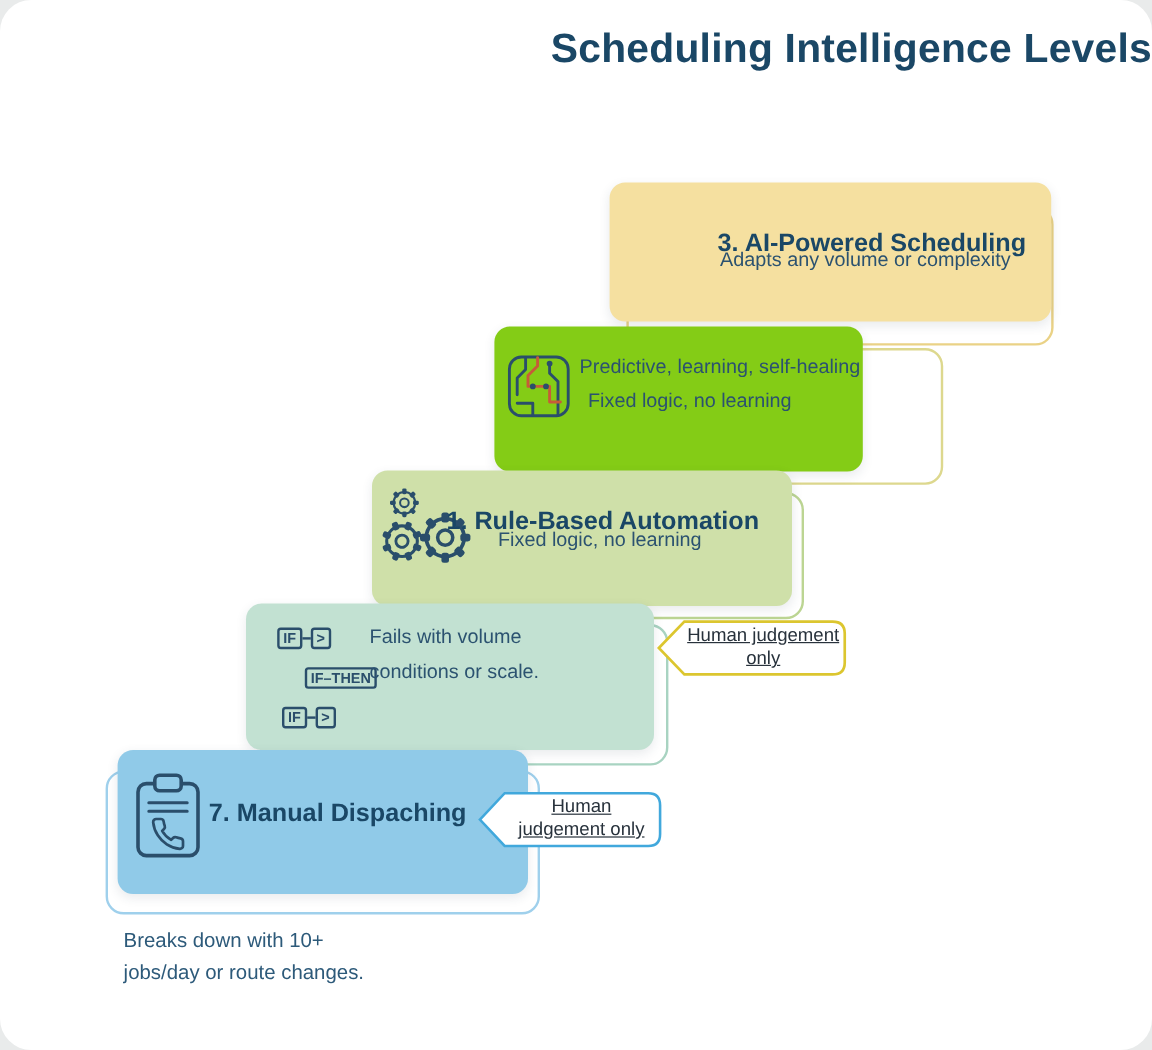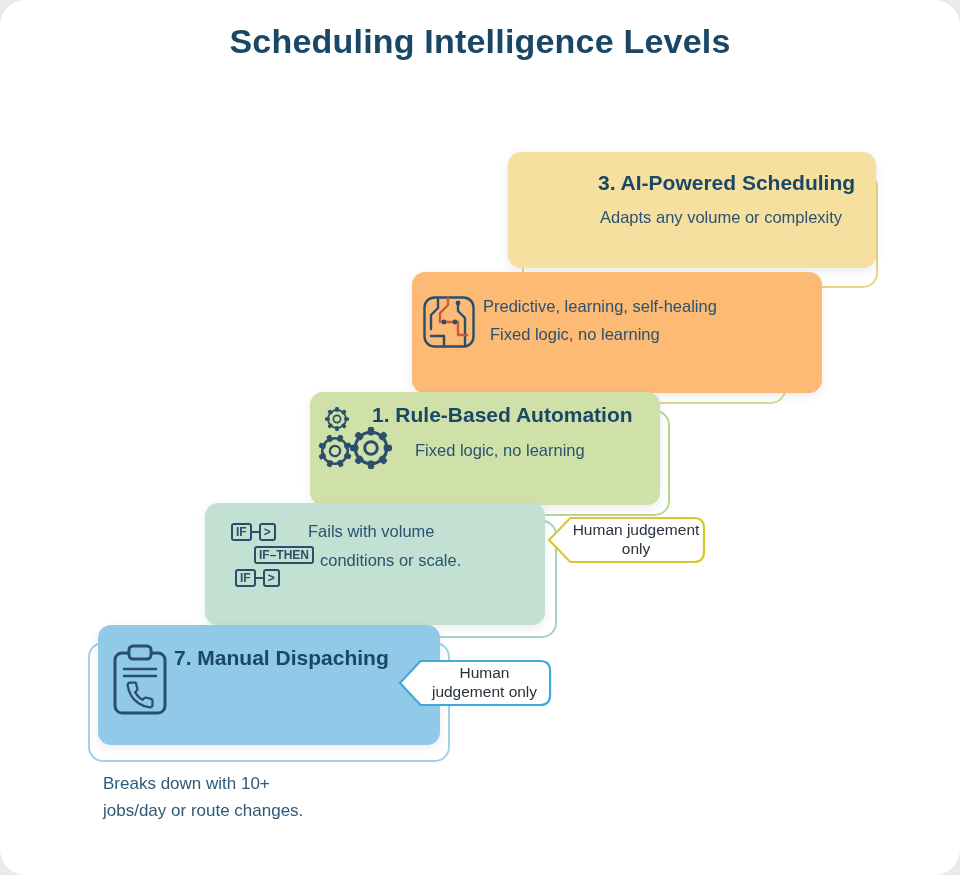--- a/index.html
+++ b/index.html
@@ -1,53 +1,53 @@
 <!DOCTYPE html>
 <html><head>
 <meta charset="utf-8">
 <style>
   html,body{margin:0;padding:0;}
   body{background:#e9ebeb;font-family:"Liberation Sans",sans-serif;}
   .canvas{position:relative;width:960px;height:875px;background:#ffffff;border-radius:26px;overflow:hidden;margin:0 auto;}
-  .title{position:absolute;left:0;right:0;top:22px;text-align:center;font-size:34px;font-weight:700;color:#1a4766;letter-spacing:.2px;}
+  .title{position:absolute;left:0;right:0;top:22px;text-align:right;font-size:34px;font-weight:700;color:#1a4766;letter-spacing:.2px;}
   .card{position:absolute;border-radius:13px;box-shadow:0 3px 9px rgba(40,60,80,.10);}
   .underlay{position:absolute;background:#fff;border-radius:15px;border:2px solid;}
   
   .c3{left:508px;top:152px;width:368px;height:116px;background:#f5e0a0;z-index:2;}
   .u3{left:522px;top:172px;width:352px;height:112px;border-color:#ead286;z-index:1;}
   
-  .c2b{left:412px;top:272px;width:410px;height:121px;background:#fdba74;z-index:4;text-align:right;}
+  .c2b{left:412px;top:272px;width:307px;height:121px;background:#84cc16;z-index:4;text-align:right;}
   .u2b{left:430px;top:290px;width:352px;height:110px;border-color:#ddd88e;z-index:3;}
   
   .c2{left:310px;top:392px;width:350px;height:113px;background:#cfe0a9;z-index:6;}
   .u2{left:322px;top:410px;width:344px;height:102px;border-color:#bcd593;z-index:5;}
   
   .c1b{left:205px;top:503px;width:340px;height:122px;background:#c2e1d2;z-index:8;}
   .u1b{left:217px;top:520px;width:336px;height:114px;border-color:#a8d3c1;z-index:7;}
   
   .c1{left:98px;top:625px;width:342px;height:120px;background:#90cae8;z-index:10;}
   .u1{left:88px;top:642px;width:358px;height:116px;border-color:#9fd0ec;z-index:9;}
 
-  .heading{position:absolute;font-size:21px;font-weight:700;color:#1a4766;white-space:nowrap;}
+  .heading{position:absolute;font-size:21px;font-weight:700;color:#1a4766;white-space:nowrap;margin-top:20px;}
   .body-line{position:absolute;font-size:16.5px;color:#2b5270;white-space:nowrap;}
   .icon{position:absolute;}
   .icon svg{display:block;}
 
   .tag{position:absolute;z-index:12;}
   .tag svg{position:absolute;left:0;top:0;width:100%;height:100%;}
   .tag path{fill:#ffffff;stroke-width:2.2;}
   .tag-yellow path{stroke:#dcc62f;}
   .tag-blue path{stroke:#41a8dc;}
   .tagY{left:546px;top:514px;width:162px;height:52px;}
   .tagB{left:397px;top:657px;width:157px;height:52px;}
-  .tag-text{position:absolute;left:26px;right:8px;top:0;bottom:0;display:flex;align-items:center;justify-content:center;text-align:center;font-size:15.5px;color:#28323c;line-height:1.22;}
+  .tag-text{position:absolute;left:26px;right:8px;top:0;bottom:0;display:flex;align-items:center;justify-content:center;text-align:center;font-size:15.5px;color:#28323c;line-height:1.22;text-decoration:underline;}
 
   .footnote{position:absolute;left:103px;top:770px;font-size:17px;color:#2d5a7a;line-height:27px;z-index:11;}
 
-  .ifthen{display:flex;flex-direction:column;gap:5px;}
+  .ifthen{display:flex;flex-direction:column;gap:15px;}
   .ifthen .row{display:flex;align-items:center;margin-left:29px;}
   .ifthen .row.r1{margin-left:6px;}
   .ifthen .row.r3{margin-left:10px;}
   .ifthen .box{border:2px solid #2a4e6b;border-radius:3px;color:#2a4e6b;font-weight:700;font-size:12px;line-height:14px;padding:0 3px;background:transparent;}
   .ifthen .dash{width:7px;height:0;border-top:2px solid #2a4e6b;}
 </style>
 </head>
 <body>
 
 <div class="canvas">
@@ -120,21 +120,21 @@
           <span class="box">IF–THEN</span>
         </div>
         <div class="row r3">
           <span class="box">IF</span>
             <span class="dash"></span>
             <span class="box">&gt;</span>
         </div>
       </div>
     </div>
     <div class="body-line" style="left:103px;top:19px;">Fails with volume</div>
-    <div class="body-line" style="left:103px;top:48px;margin-left:12px;">conditions or scale.</div>
+    <div class="body-line" style="left:103px;top:48px;">conditions or scale.</div>
   </div>
 
   <div class="underlay u1"></div>
   <div class="card c1">
     <div class="icon" style="left:14px;top:18px;">
       <svg width="56" height="74" viewBox="0 0 56 74" fill="none" stroke="#2a4e6b" stroke-width="3" stroke-linecap="round" stroke-linejoin="round">
         <rect x="3" y="10" width="50" height="60" rx="7"></rect>
         <rect x="17" y="3" width="22" height="13" rx="4" fill="#90cae8"></rect>
         <path d="M12 26 H44 M12 33 H44" stroke-width="2.5"></path>
         <g transform="translate(13,37) scale(1.25)">

